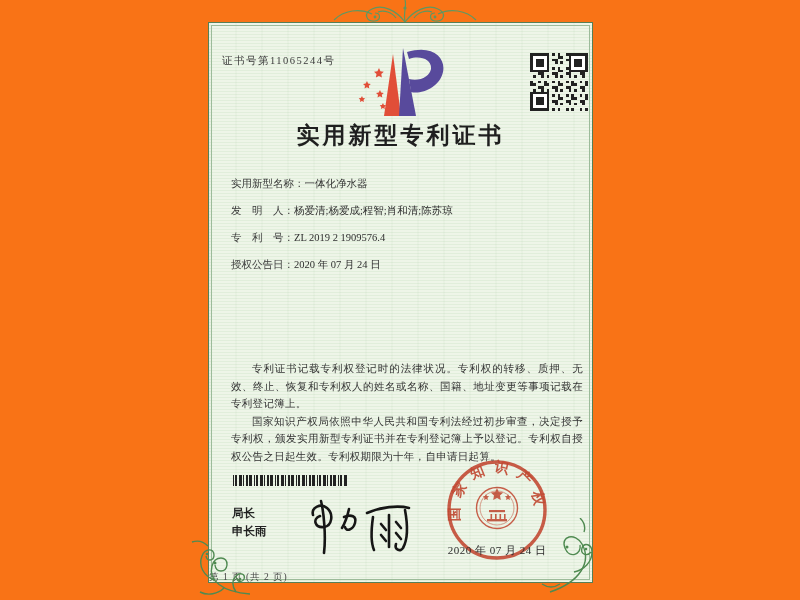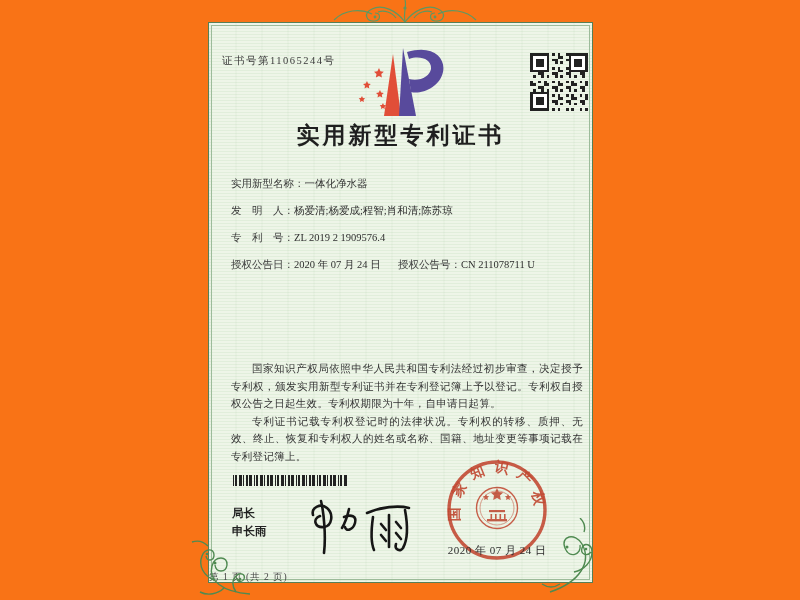--- a/index.html
+++ b/index.html
@@ -180,27 +180,26 @@
       </svg>
 
     <div class="abs title">实用新型专利证书</div>
 
     <div class="abs fields">
       <div class="frow"><span class="flabel">实用新型名称：</span><span class="fvalue">一体化净水器</span></div>
       <div class="frow"><span class="flabel">发　明　人：</span><span class="fvalue">杨爱清;杨爱成;程智;肖和清;陈苏琼</span></div>
       <div class="frow"><span class="flabel">专　利　号：</span><span class="fvalue">ZL 2019 2 1909576.4</span></div>
       <div class="frow">
         <span class="flabel">授权公告日：</span><span class="fvalue">2020 年 07 月 24 日</span>
-        <span class="grant2"><span class="flabel">授权公告号：</span><span class="fvalue">CN 211078711 U</span></span>
       </div>
     </div>
 
     <div class="abs paras">
+      <p>专利证书记载专利权登记时的法律状况。专利权的转移、质押、无效、终止、恢复和专利权人的姓名或名称、国籍、地址变更等事项记载在专利登记簿上。</p>
       <p>国家知识产权局依照中华人民共和国专利法经过初步审查，决定授予专利权，颁发实用新型专利证书并在专利登记簿上予以登记。专利权自授权公告之日起生效。专利权期限为十年，自申请日起算。</p>
-      <p>专利证书记载专利权登记时的法律状况。专利权的转移、质押、无效、终止、恢复和专利权人的姓名或名称、国籍、地址变更等事项记载在专利登记簿上。</p>
     </div>
 
     <svg class="abs barcode" id="barcode" viewBox="0 0 115 11" preserveAspectRatio="none">
         <rect x="0" y="0" width="1" height="11" fill="#222"></rect>
         <rect x="2" y="0" width="2" height="11" fill="#222"></rect>
         <rect x="6" y="0" width="3" height="11" fill="#222"></rect>
         <rect x="10" y="0" width="1" height="11" fill="#222"></rect>
         <rect x="13" y="0" width="2" height="11" fill="#222"></rect>
         <rect x="16" y="0" width="3" height="11" fill="#222"></rect>
         <rect x="21" y="0" width="1" height="11" fill="#222"></rect>

